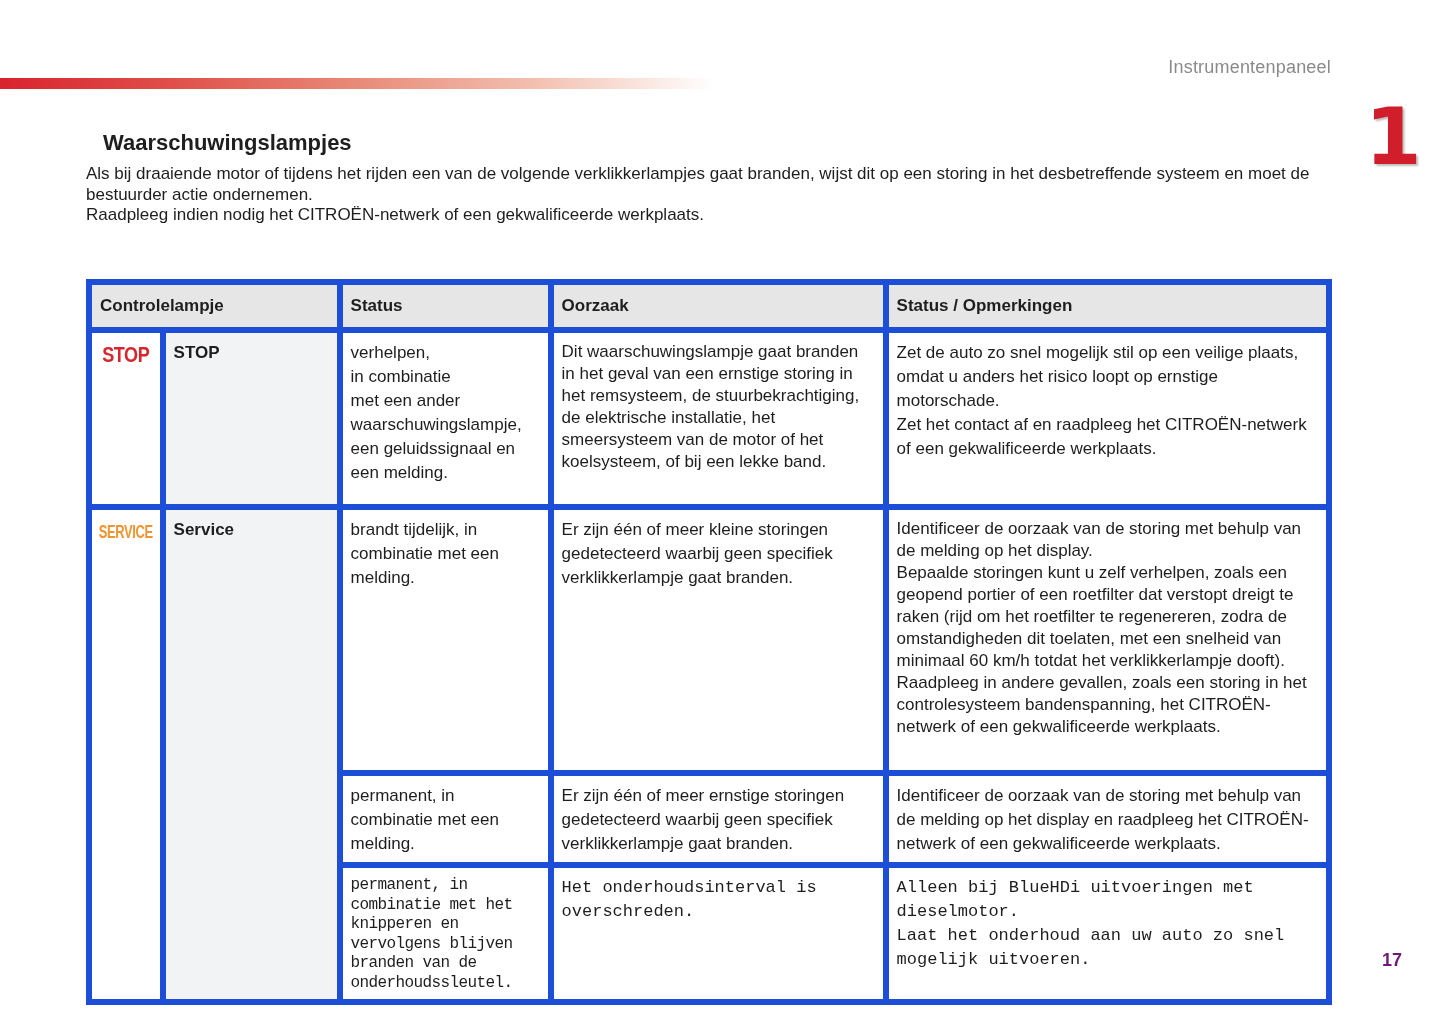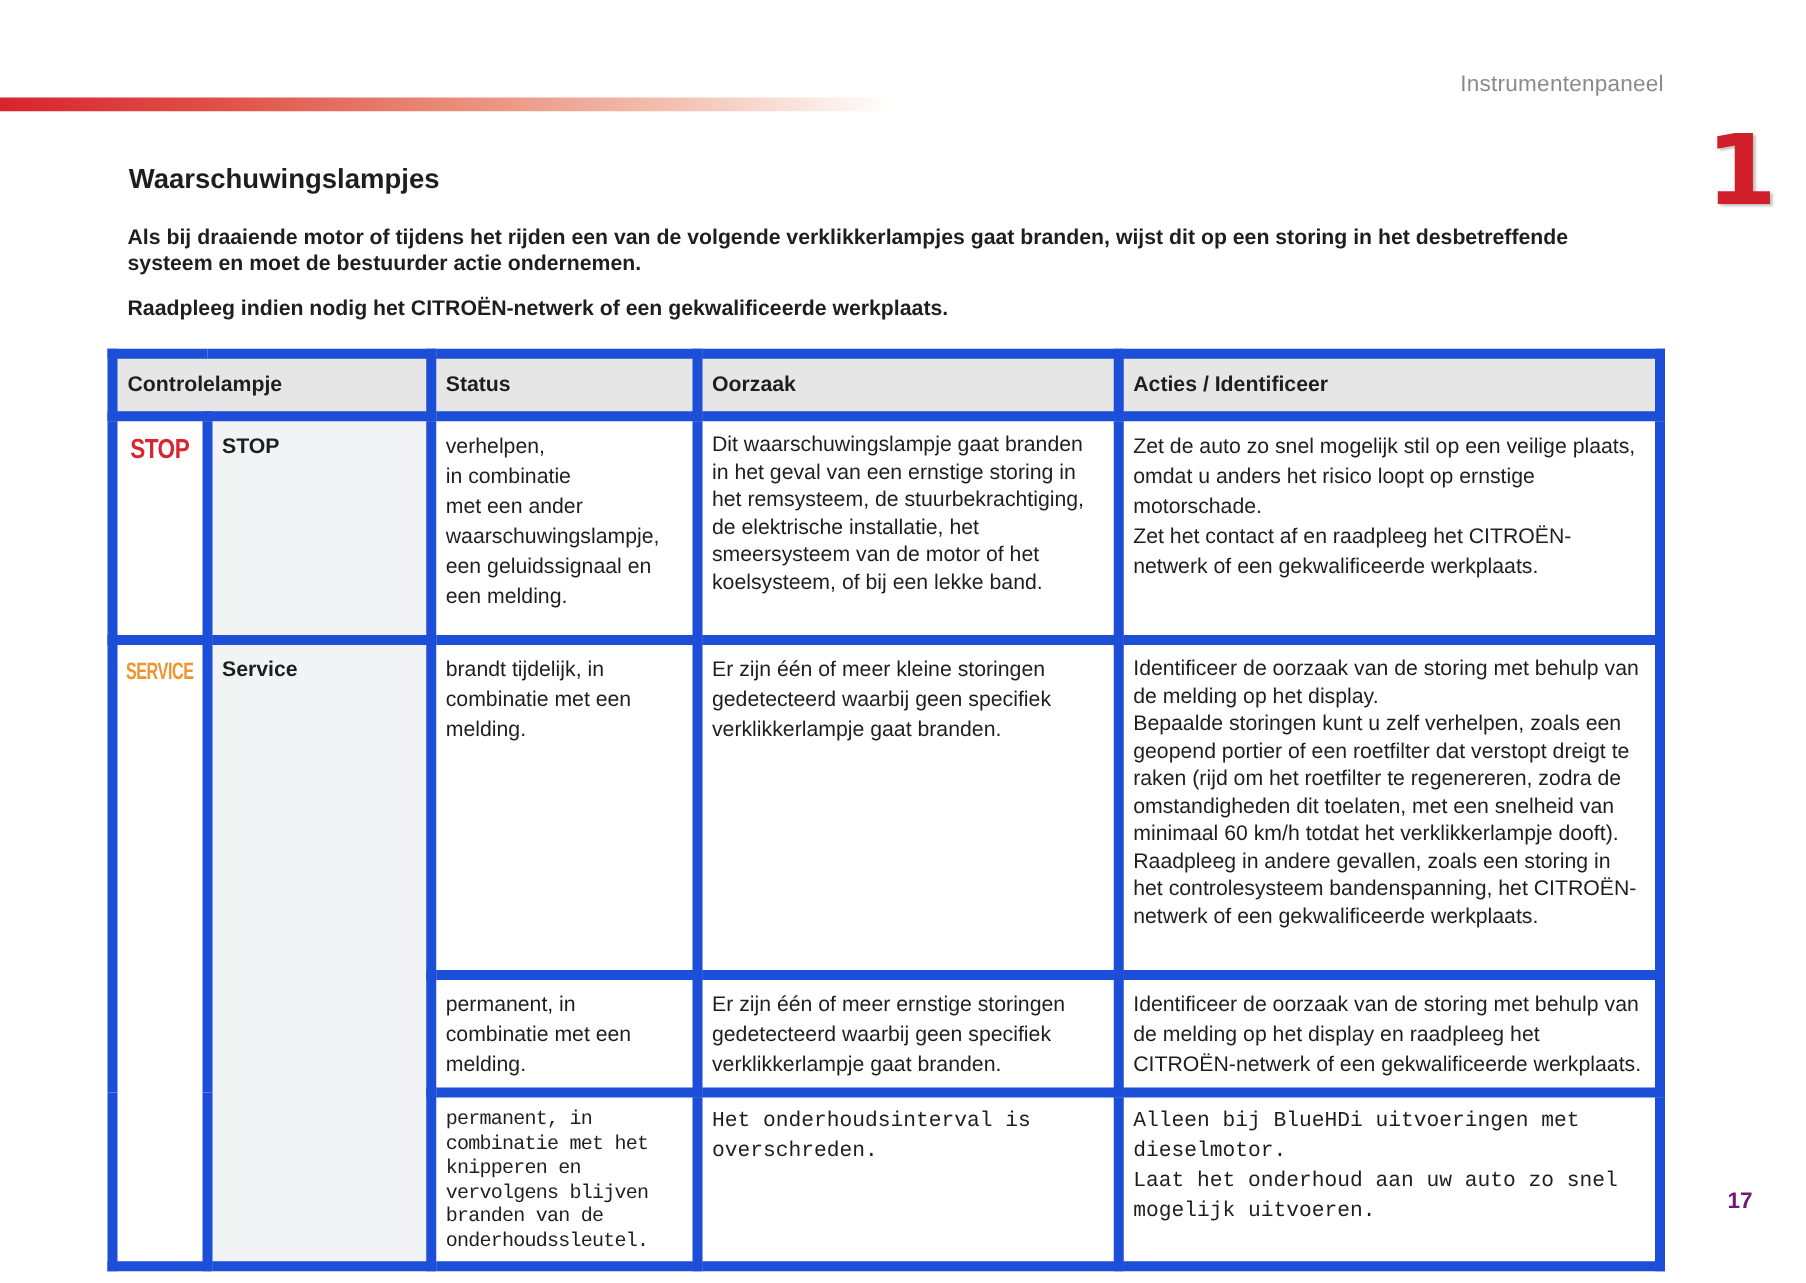--- a/index.html
+++ b/index.html
@@ -53,33 +53,33 @@
     }
     .intro {
       position: absolute;
       left: 86px;
       top: 164px;
       width: 1250px;
       font-size: 17px;
       line-height: 20.5px;
       color: #1e1e1e;
     }
-    .intro p { margin: 16px; font-weight: bold; }
+    .intro p { margin: 0; }
     table.lamps {
       position: absolute;
       left: 86px;
       top: 279px;
       width: 1246px;
       border-collapse: collapse;
       font-size: 17px;
       line-height: 24px;
       color: #1e1e1e;
     }
     table.lamps th, table.lamps td {
-      border: 8px solid #1d4ed8;
+      border: 6px solid #1d4ed8;
       vertical-align: top;
       text-align: left;
       padding: 8px 8px 6px 8px;
     }
     table.lamps th {
       background: #e6e6e6;
       font-weight: bold;
       height: 30px;
       vertical-align: middle;
       padding: 6px 8px;
@@ -149,21 +149,21 @@
   <p>Als bij draaiende motor of tijdens het rijden een van de volgende verklikkerlampjes gaat branden, wijst dit op een storing in het desbetreffende systeem en moet de bestuurder actie ondernemen.</p>
   <p>Raadpleeg indien nodig het CITROËN-netwerk of een gekwalificeerde werkplaats.</p>
 </div>
 
 <table class="lamps">
   <thead>
     <tr>
       <th colspan="2">Controlelampje</th>
       <th>Status</th>
       <th>Oorzaak</th>
-      <th>Acties / Identificeer</th>
+      <th>Status / Opmerkingen</th>
     </tr>
   </thead>
   <tbody>
     <tr class="row-stop">
       <td class="icon-cell">
         <span class="stop-icon">STOP</span>
       </td>
       <td class="name-cell">STOP</td>
       <td class="status-cell cell-text">verhelpen,
 in combinatie

